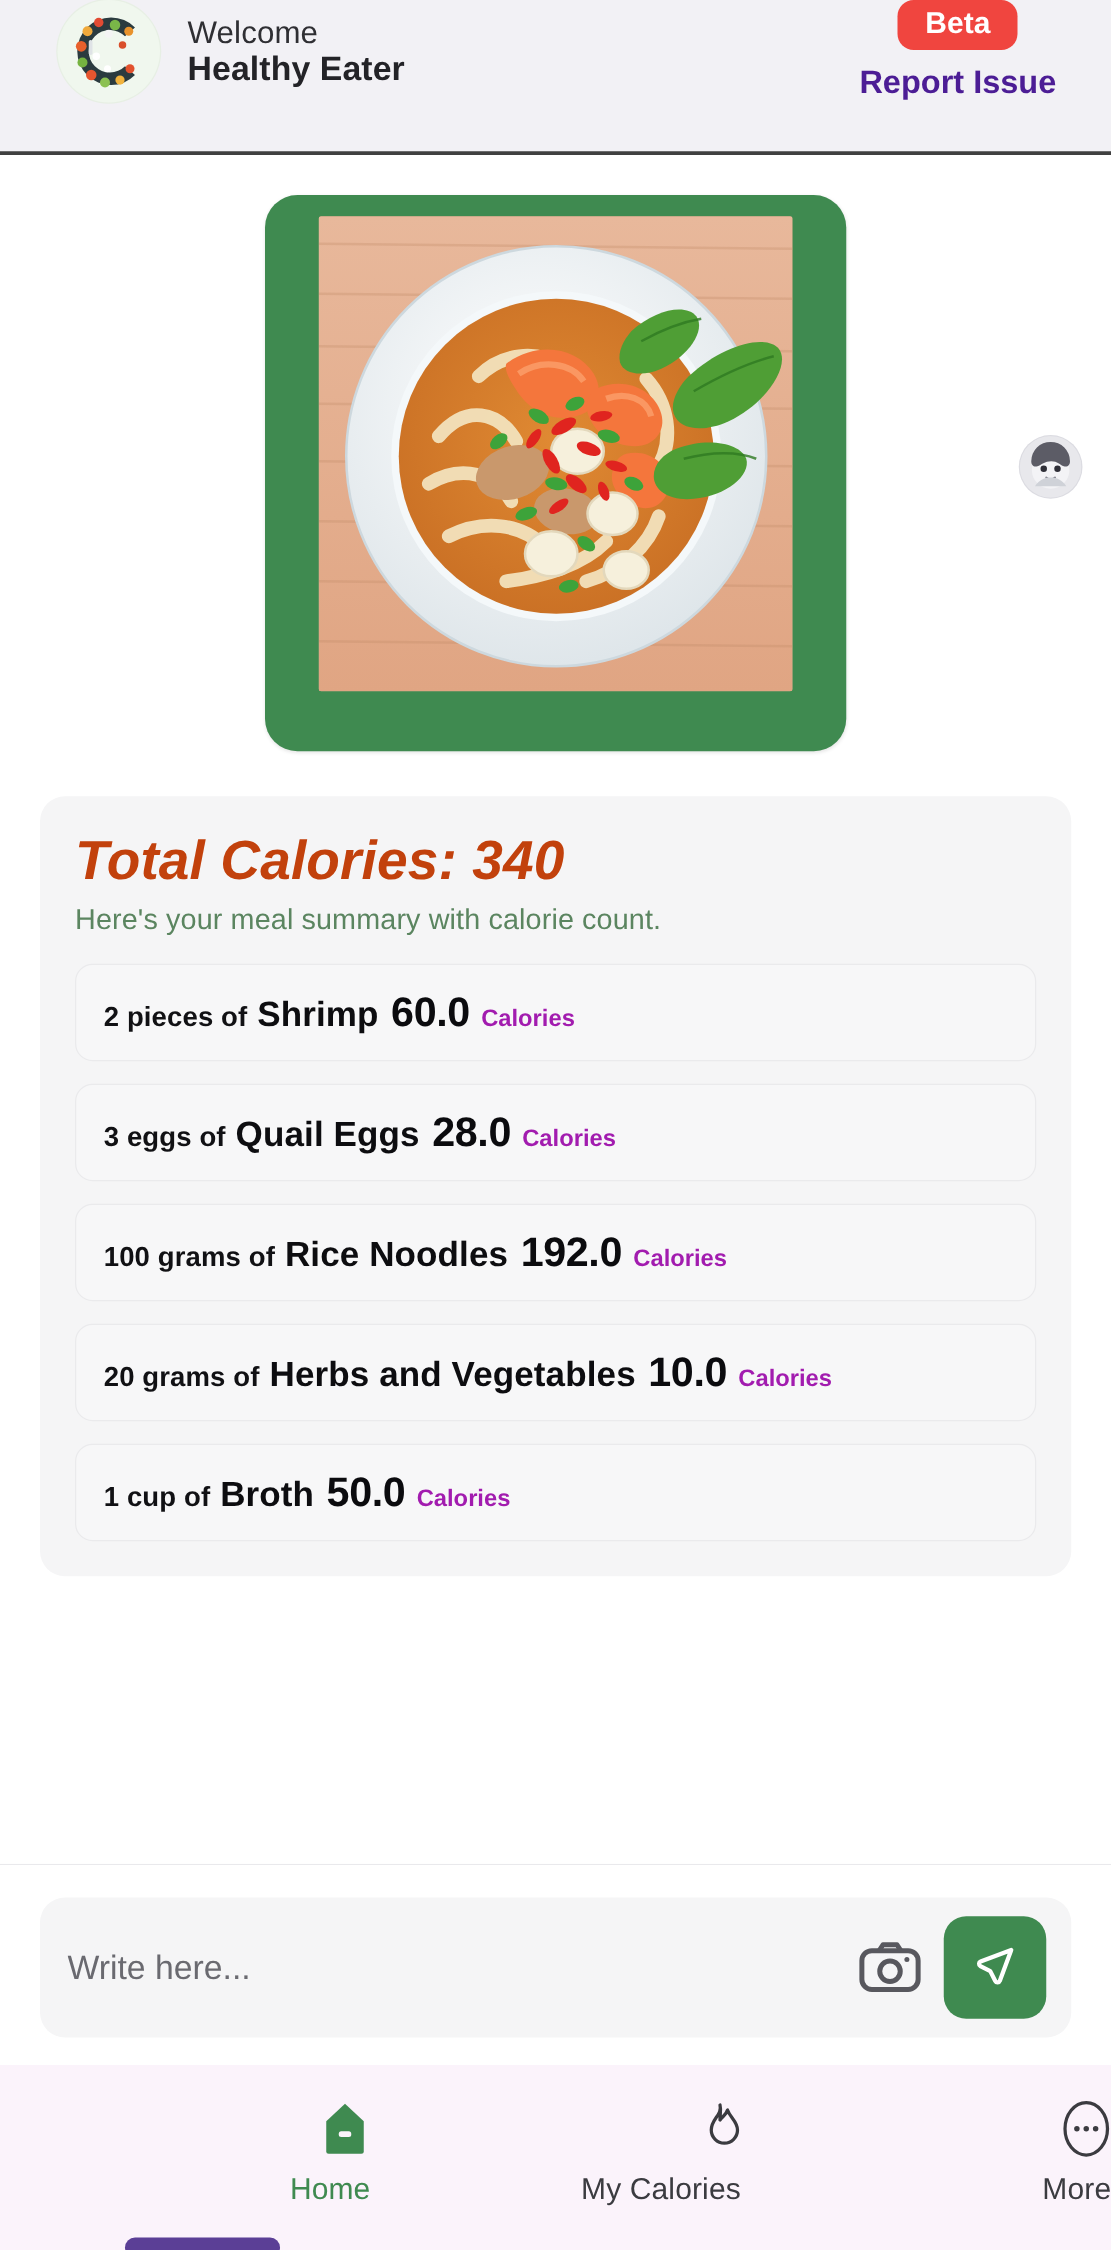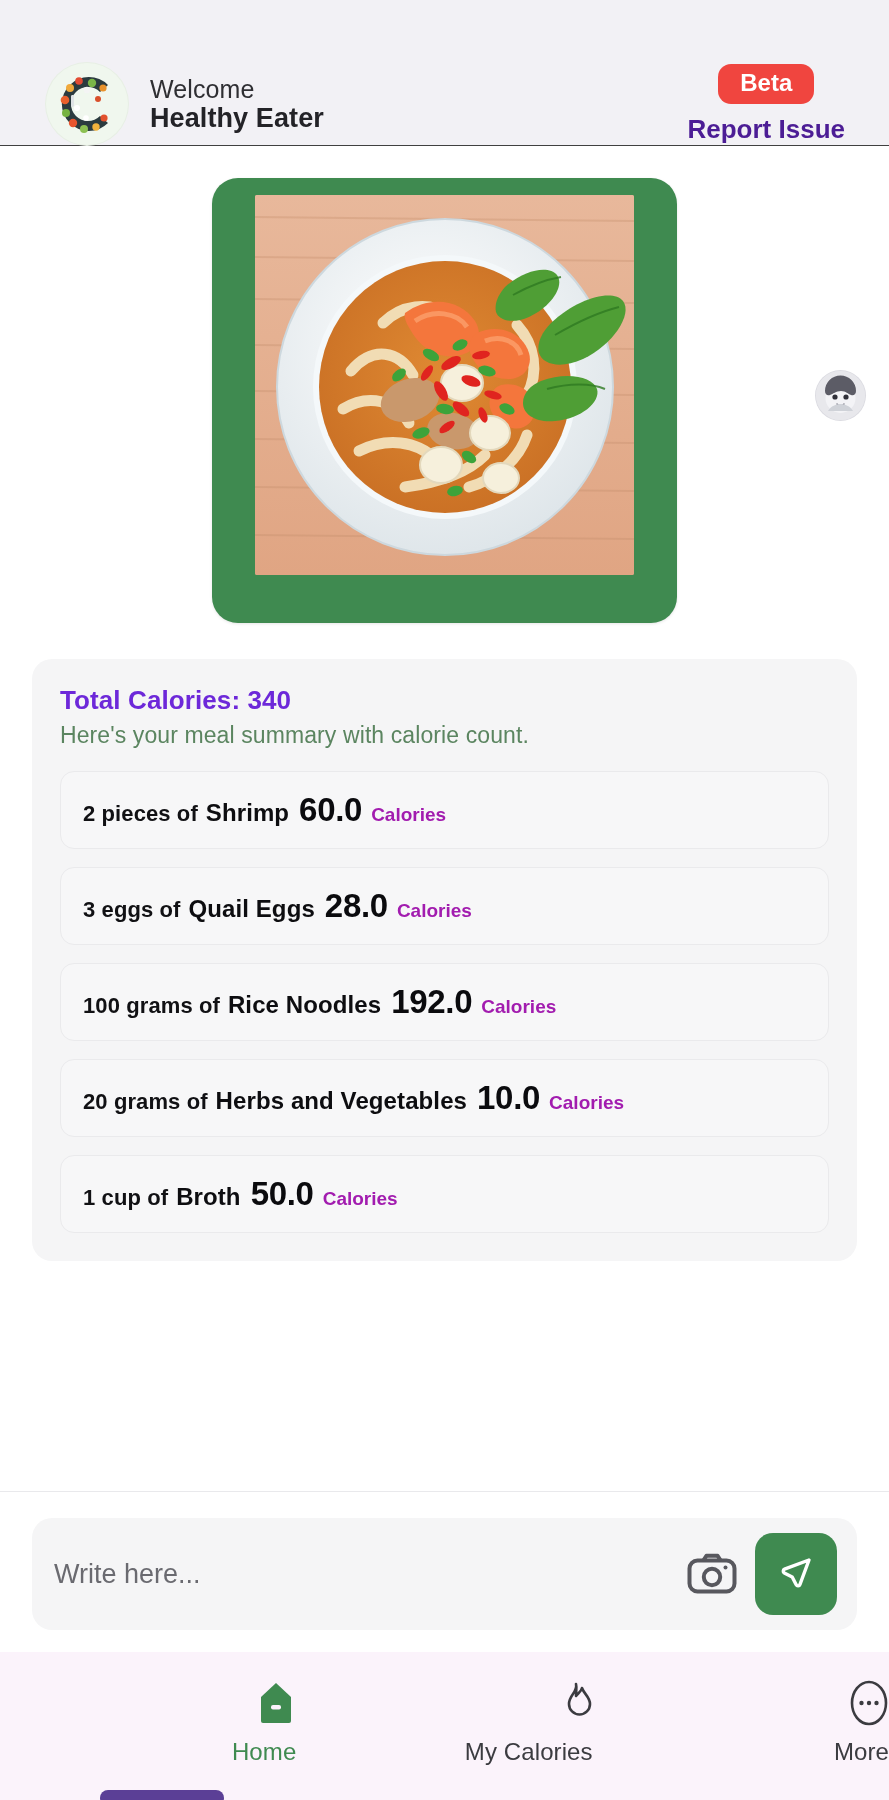--- a/index.html
+++ b/index.html
@@ -16,25 +16,25 @@
     width: 889px;
     height: 1800px;
     background: #ffffff;
     display: flex;
     flex-direction: column;
   }
 
   
   .header {
     position: relative;
-    height: 146px;
+    height: 124px;
     background: #f2f1f5;
-    border-bottom: 1px solid #404040;
-    display: flex;
-    align-items: flex-end;
+    border-bottom: 3px solid #404040;
+    display: flex;
+    align-items: flex-start;
     padding: 0 34px 0 46px;
     flex: 0 0 auto;
   }
   .brand {
     display: flex;
     align-items: center;
     gap: 22px;
   }
   .logo {
     width: 82px;
@@ -136,25 +136,26 @@
   .avatar svg { display: block; }
 
   
   .summary-card {
     margin: 36px 32px 0 32px;
     background: #f5f5f6;
     border-radius: 20px;
     padding: 26px 28px 28px 28px;
   }
   .total-calories {
-    font-size: 26px;
-    font-weight: 700;
-    color: #6d28d9;
+    font-size: 44px;
+    font-weight: 700;
+    color: #c2410c;
     letter-spacing: .1px;
     line-height: 1.2;
+    font-style: italic;
   }
   .summary-sub {
     font-size: 23px;
     color: #5b8560;
     margin-top: 6px;
     font-weight: 400;
     letter-spacing: .1px;
   }
   .items { margin-top: 22px; display: flex; flex-direction: column; gap: 18px; }
   .item-row {
@@ -168,21 +169,21 @@
     cursor: pointer;
   }
   .item-line { display: flex; align-items: baseline; gap: 0; white-space: nowrap; }
   .item-qty {
     font-size: 22px;
     font-weight: 700;
     color: #111114;
     letter-spacing: .1px;
   }
   .item-name {
-    font-size: 24px;
+    font-size: 28px;
     font-weight: 700;
     color: #0d0d10;
     margin-left: 8px;
     letter-spacing: .1px;
     text-align: right;
   }
   .item-value {
     font-size: 33px;
     font-weight: 700;
     color: #0b0b0e;

